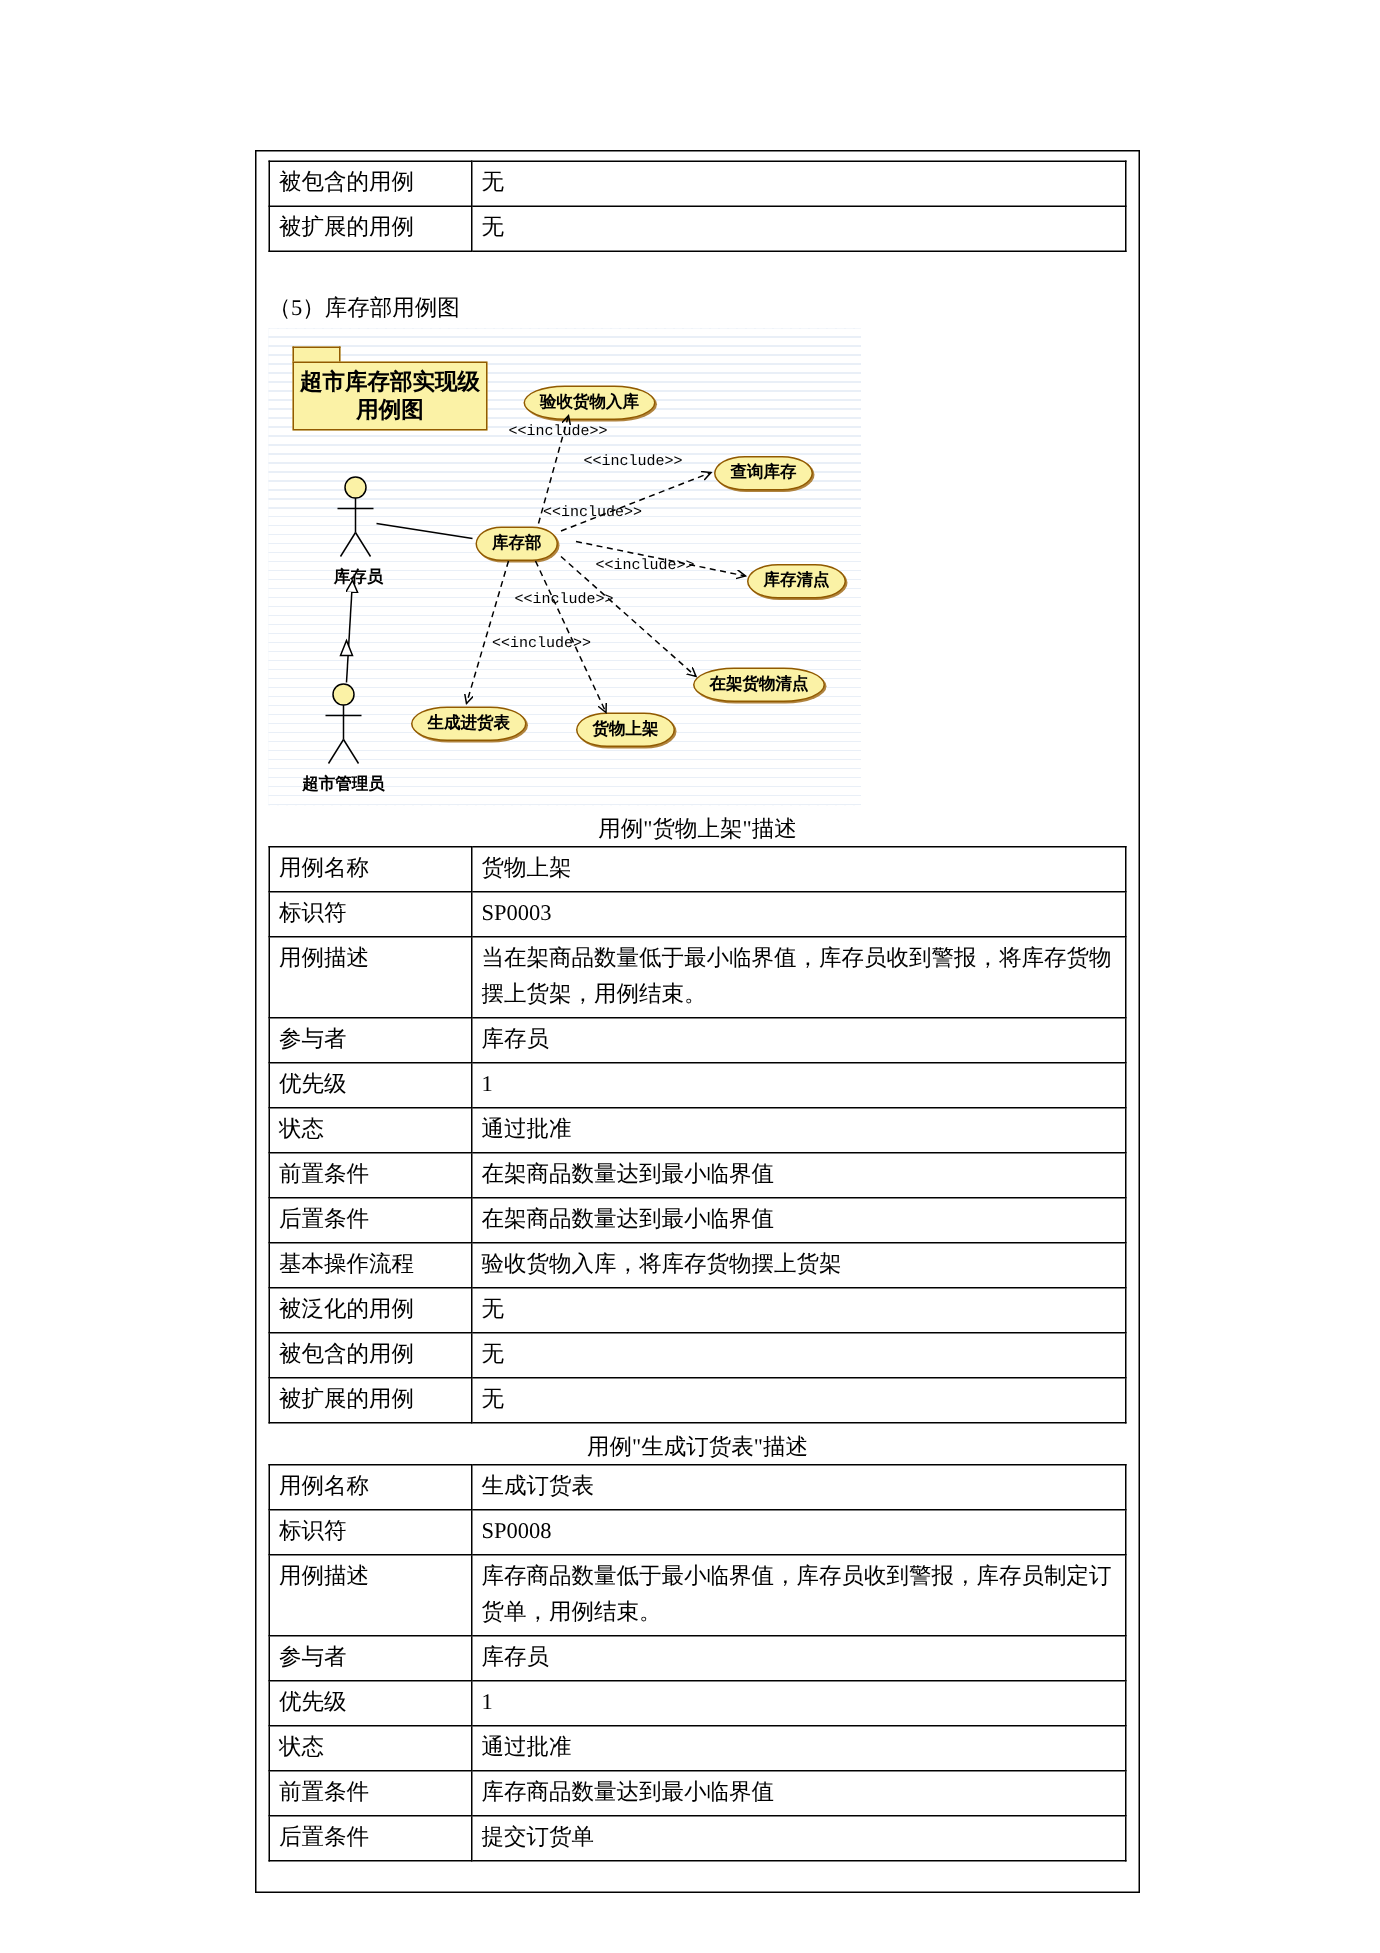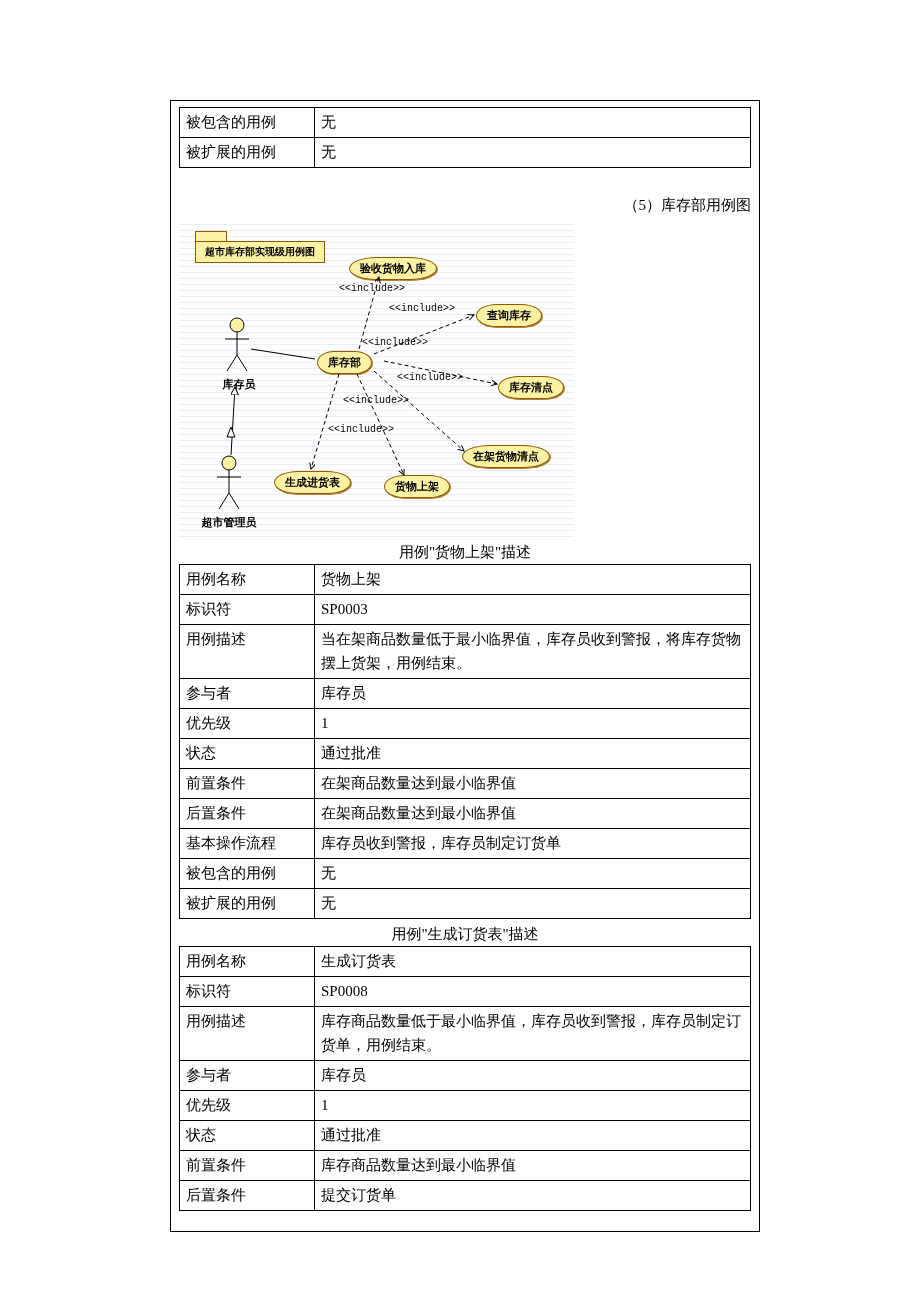--- a/index.html
+++ b/index.html
@@ -31,21 +31,20 @@
     padding: 2px 6px 3px 6px;
     font-size: 15px;
     line-height: 1.6;
     vertical-align: top;
     word-break: break-all;
   }
   table.spec col.label { width: 135px; }
   .section-title {
     margin: 28px 0 4px 0;
     font-size: 15px;
-    text-align: right;
   }
   .caption {
     text-align: center;
     margin: 6px 0 2px 0;
     font-size: 15px;
   }
 
   
   .diagram-wrap {
     width: 395px;
@@ -60,21 +59,21 @@
     position: absolute;
     left: 0; top: 0;
     width: 100%; height: 100%;
     pointer-events: none;
   }
   .tab-box {
     position: absolute;
     background: #fbf2a6;
     border: 1px solid #915a00;
     font-weight: bold;
-    font-size: 10px;
+    font-size: 15px;
     font-family: "SimSun","宋体",serif;
     text-align: center;
     padding: 3px 4px;
   }
   .tab-notch {
     position: absolute;
     background: #fbf2a6;
     border: 1px solid #915a00;
     border-bottom: none;
     width: 30px;
@@ -239,21 +238,25 @@
           <tr>
             <td>前置条件</td>
             <td>在架商品数量达到最小临界值</td>
           </tr>
           <tr>
             <td>后置条件</td>
             <td>在架商品数量达到最小临界值</td>
           </tr>
           <tr>
             <td>基本操作流程</td>
-            <td>库存员收到警报，库存员制定订货单</td>
+            <td>验收货物入库，将库存货物摆上货架</td>
+          </tr>
+          <tr>
+            <td>被泛化的用例</td>
+            <td>无</td>
           </tr>
           <tr>
             <td>被包含的用例</td>
             <td>无</td>
           </tr>
           <tr>
             <td>被扩展的用例</td>
             <td>无</td>
           </tr>
         </tbody>

